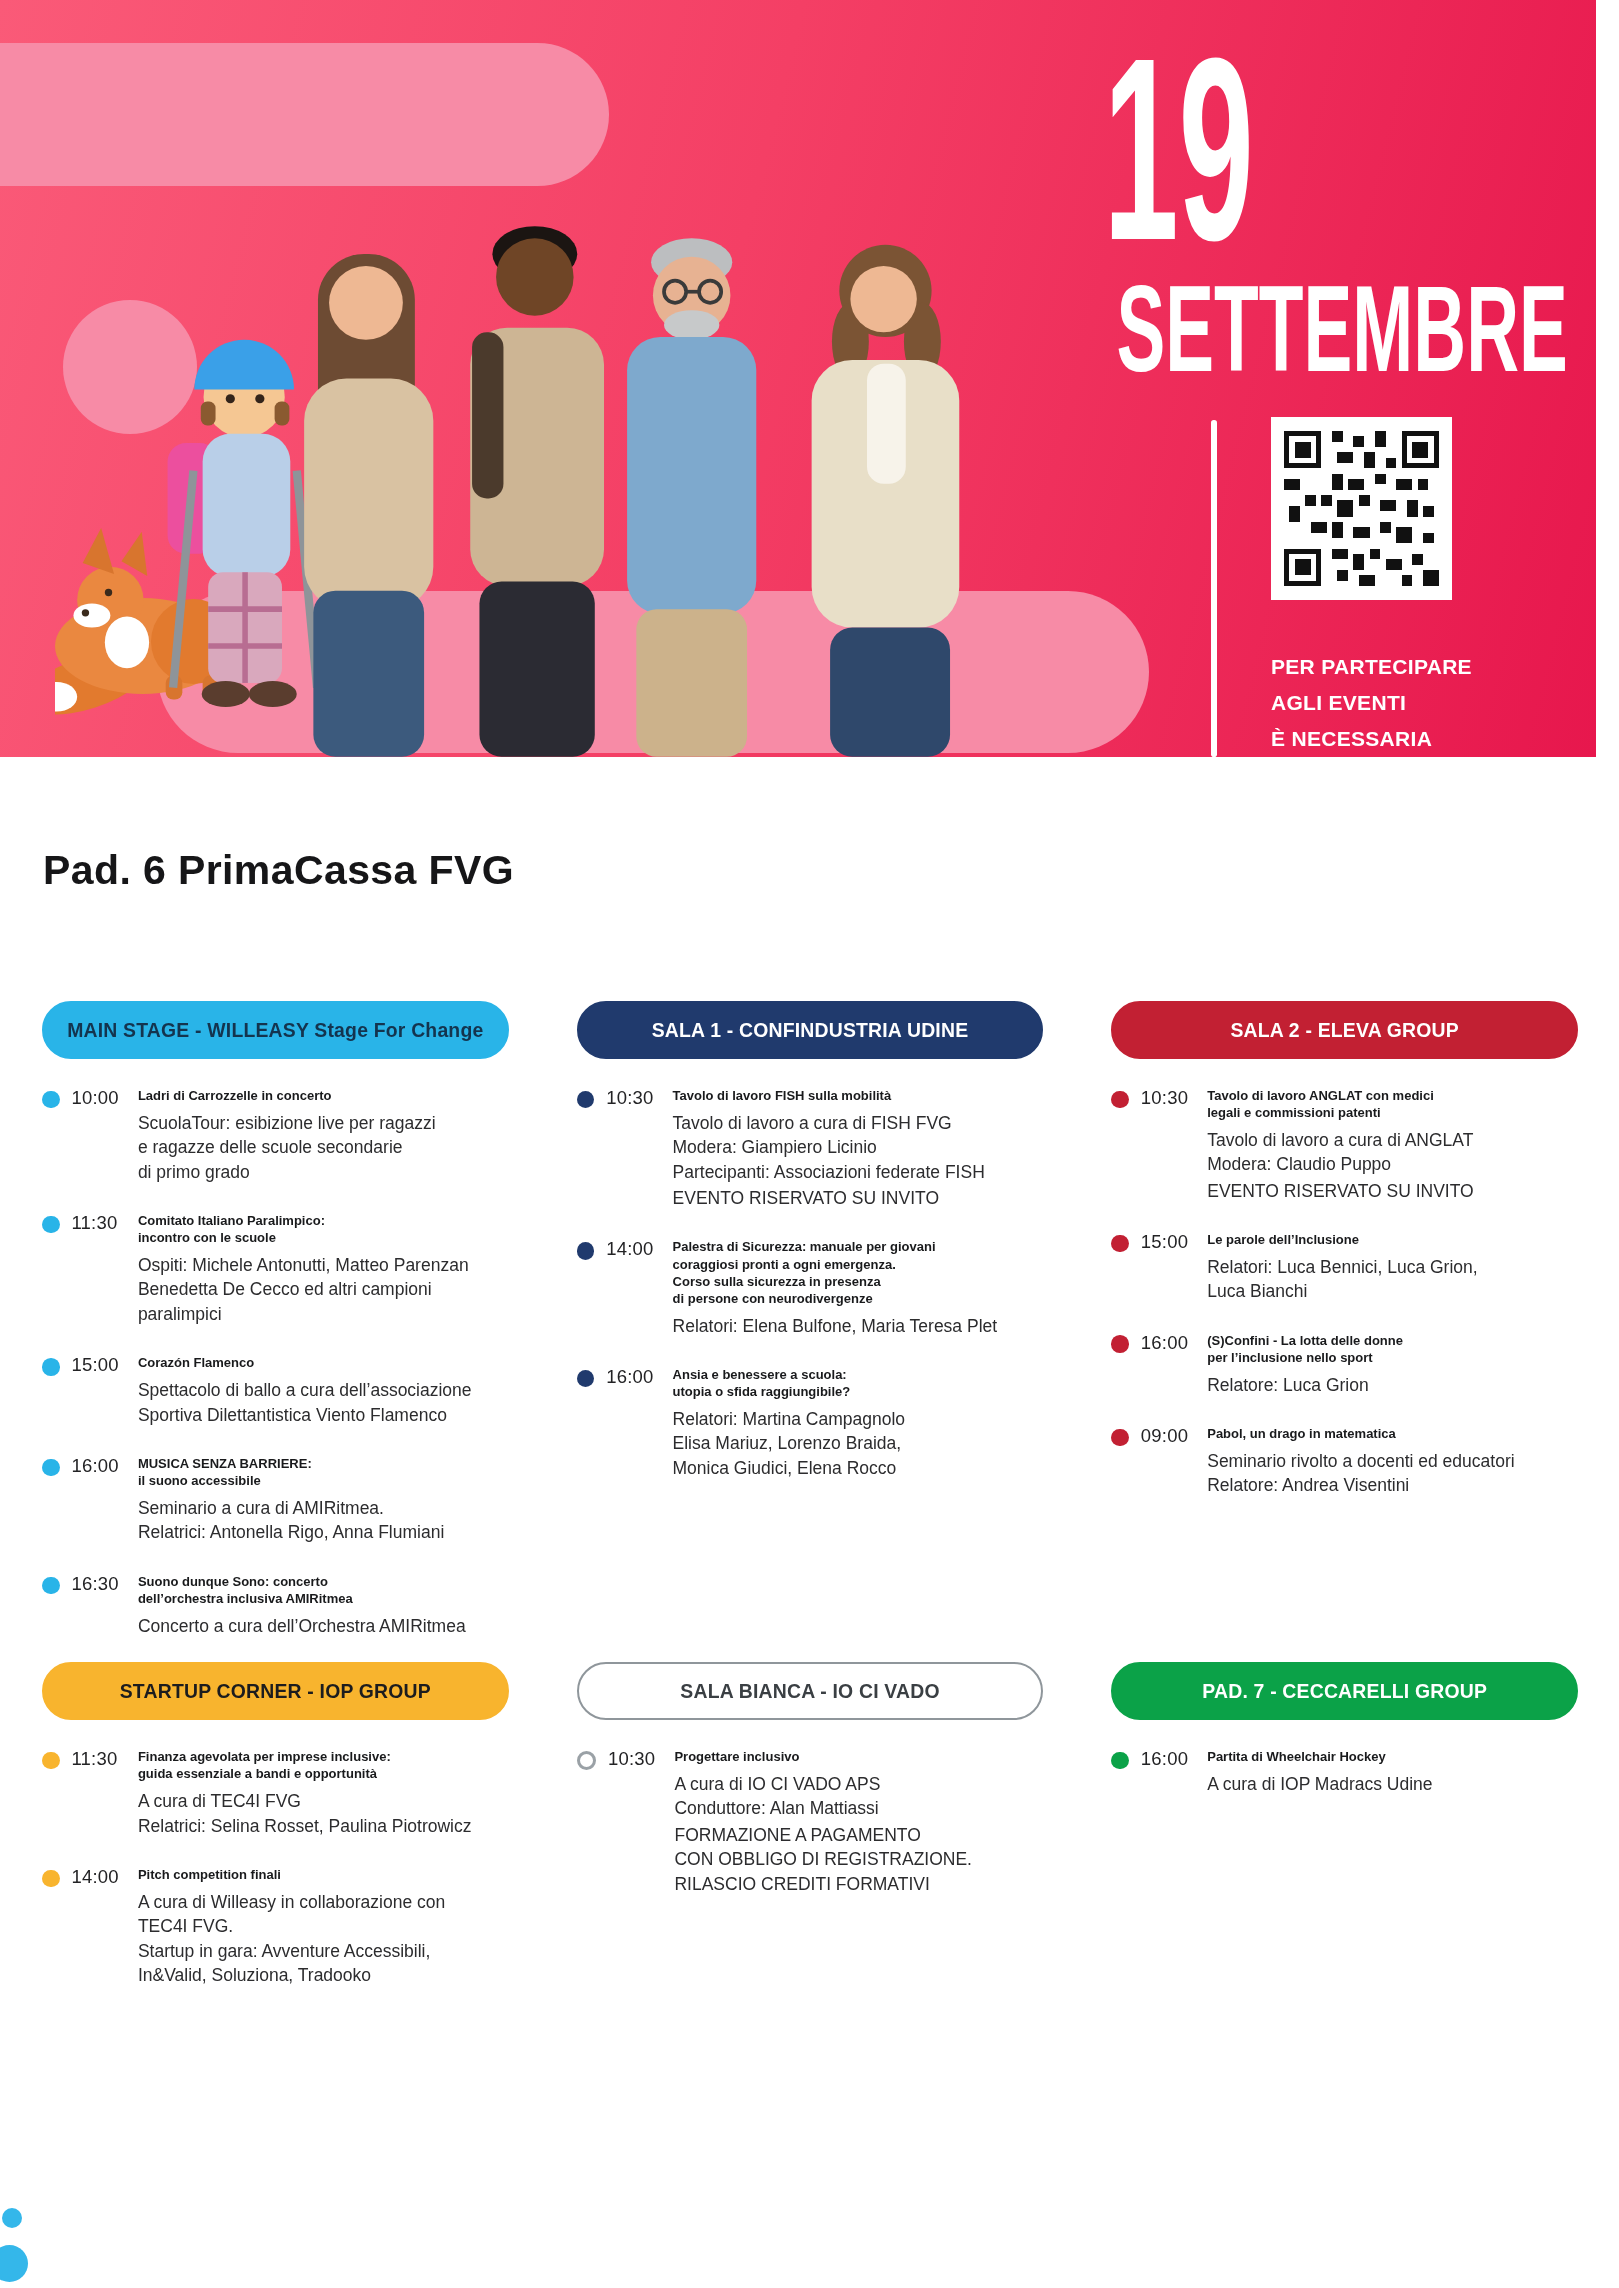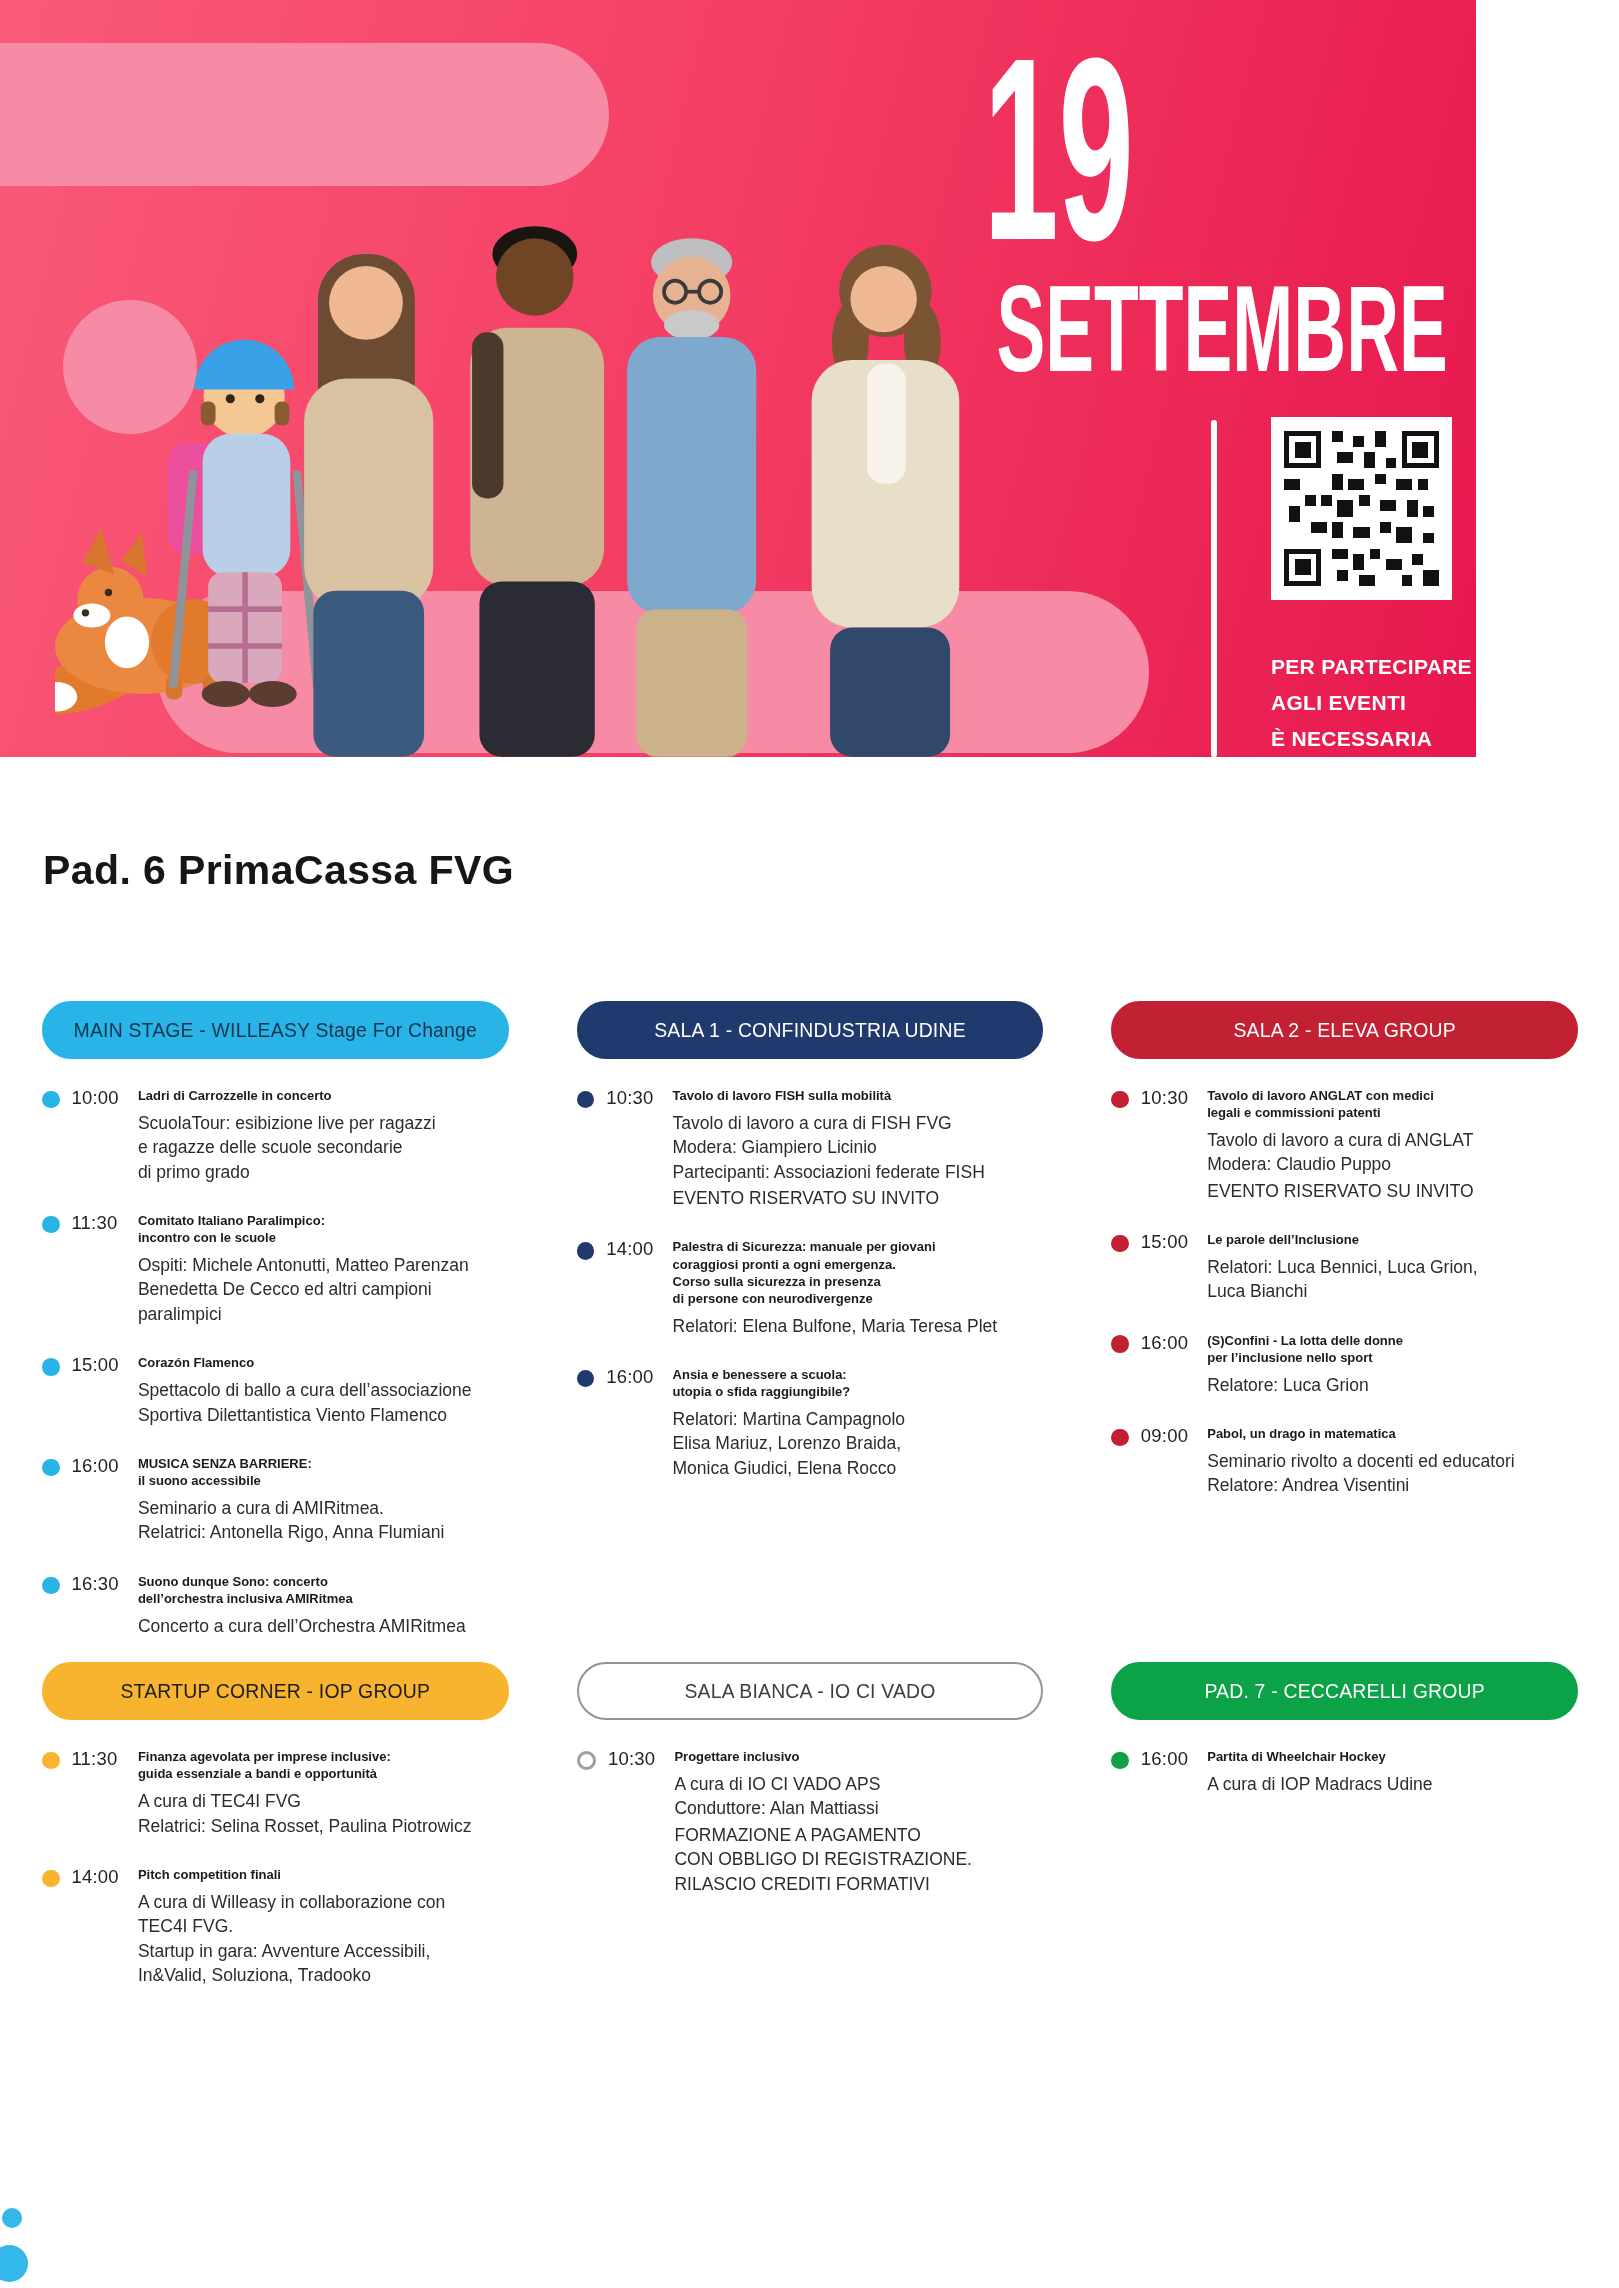--- a/index.html
+++ b/index.html
@@ -1,21 +1,21 @@
 <!DOCTYPE html>
 <html style="font-size:14.8px"><head>
 <meta charset="utf-8">
 <style>
   html,body{margin:0;padding:0;background:#ffffff;}
   *{box-sizing:border-box;}
   .page{position:relative;width:1620px;height:2289px;margin:0 auto;background:#ffffff;
         font-family:"Liberation Sans",sans-serif;overflow:hidden;}
 
   
-  .banner{position:absolute;top:0;left:0;width:1476px;height:757px;overflow:hidden;
+  .banner{position:absolute;top:0;left:0;width:1596px;height:757px;overflow:hidden;
           background:linear-gradient(104deg,#fa5a78 0%,#f43f65 45%,#e7174d 100%);}
   .deco-band-top{position:absolute;left:0;top:43px;width:609px;height:143px;
                  background:#f78ba6;border-radius:0 72px 72px 0;}
   .deco-circle{position:absolute;left:63px;top:300px;width:134px;height:134px;
                border-radius:50%;background:#f78ba6;}
   .deco-band-mid{position:absolute;left:157px;top:591px;width:992px;height:162px;
                  border-radius:81px;background:#f78ba6;}
   .people-svg{position:absolute;left:55px;top:166px;width:1015px;height:591px;}
 
   .banner-date{position:absolute;top:26px;right:205px;width:425px;text-align:center;color:#ffffff;}
@@ -34,21 +34,21 @@
   
   .page-title{position:absolute;top:847px;left:43px;margin:0;font-size:41px;font-weight:700;
               color:#161618;letter-spacing:0.4px;}
 
   
   .content{position:absolute;top:1001px;left:42px;right:42px;}
   .grid{display:grid;grid-template-columns:1fr 1fr 1fr;column-gap:68px;align-items:start;}
   .grid + .grid{margin-top:24px;}
 
   .pill{height:58px;border-radius:30px;display:flex;align-items:center;justify-content:center;
-        font-size:19.4px;font-weight:400;letter-spacing:0.2px;
+        font-size:19.4px;font-weight:700;letter-spacing:0.2px;
         background:var(--accent);color:var(--pill-text);border:2.8px solid var(--pill-border);}
   .events{margin-top:28px;display:flex;flex-direction:column;gap:28px;}
   .event{display:flex;align-items:flex-start;}
   .bullet{flex:0 0 auto;width:17.5px;height:17.5px;border-radius:50%;background:var(--accent);margin-top:3.7px;}
   .bullet.ring{background:#ffffff;border:3.7px solid #9aa1a6;width:19.4px;height:19.4px;margin-top:2.8px;}
   .time{flex:0 0 auto;width:59px;margin-left:12px;font-size:18.5px;color:#232325;letter-spacing:0.2px;}
   .ebody{margin-left:7.4px;min-width:0;}
   .etitle{margin:0;font-size:13px;font-weight:700;color:#191a1c;line-height:1.32;white-space:pre;}
   .edesc{margin:6.5px 0 0;font-size:17.5px;color:#2c2c2e;line-height:1.4;white-space:pre;}
   .edesc.u{margin-top:1.8px;text-underline-offset:4.6px;text-decoration-thickness:1.4px;}

